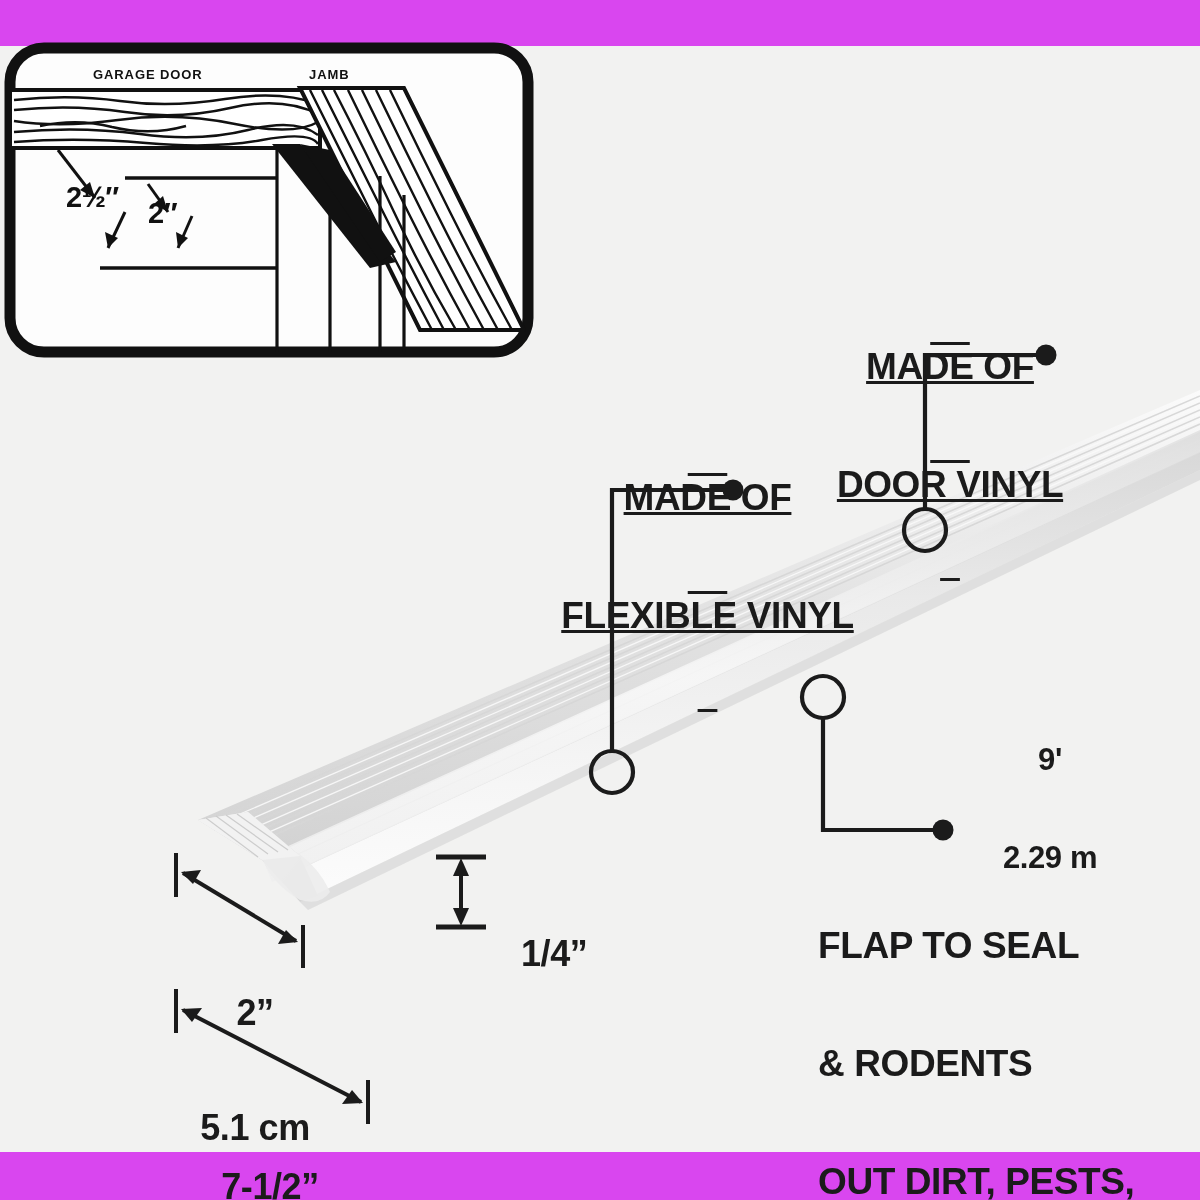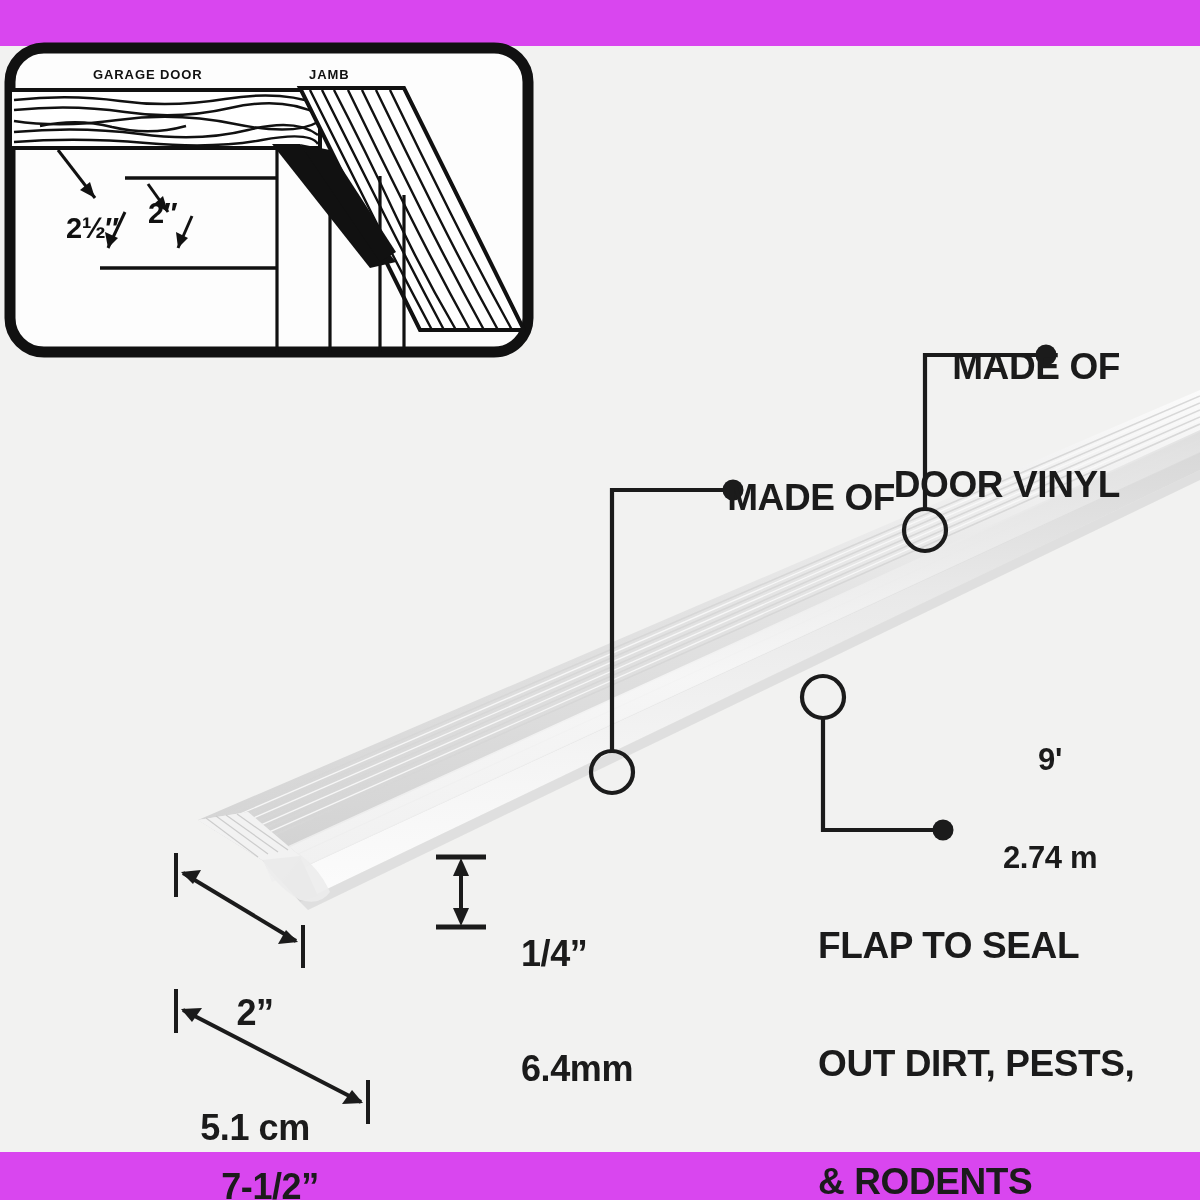--- a/index.html
+++ b/index.html
@@ -35,21 +35,21 @@
     color: #1b1b1b;
     font-family: "Liberation Sans", sans-serif;
     font-weight: 700;
     line-height: 1.06;
     white-space: pre;
     letter-spacing: -0.4px;
   }
   .lbl-callout { font-size: 37px; }
   .lbl-dim { font-size: 36px; }
   .lbl-len { font-size: 31px; text-align: center; }
-  .ta-right { text-align: right; }
+  .ta-right { text-align: center; text-decoration: underline; }
   .ta-left { text-align: left; }
   .inset-txt {
     position: absolute;
     color: #111111;
     font-family: "Liberation Sans", sans-serif;
     font-weight: 700;
     white-space: pre;
   }
   .inset-head { font-size: 13px; letter-spacing: 0.9px; }
   .inset-meas { font-size: 29px; letter-spacing: -0.5px; }
@@ -230,47 +230,47 @@
         <path d="M 168 212 L 154 204 L 163 196 Z" fill="#111111"></path>
         <path d="M 178 248 L 176 232 L 188 238 Z" fill="#111111"></path>
       </g>
     </g>
   </svg>
 
   <div class="inset-txt inset-head" style="left:93px; top:67px;">GARAGE DOOR</div>
 
   <div class="inset-txt inset-head" style="left:309px; top:67px;text-align:center;">JAMB</div>
 
-  <div class="inset-txt inset-meas" style="left:66px; top:212px;text-align:center;">2½″</div>
+  <div class="inset-txt inset-meas" style="left:66px; top:181px;text-align:center;">2½″</div>
 
   <div class="inset-txt inset-meas" style="left:148px; top:197px;">2″</div>
 
   <div class="lbl lbl-callout ta-right" style="left:780px; top:269px; width:340px;">
     <div>MADE OF</div>
     <div>DOOR VINYL</div>
   </div>
 
   <div class="lbl lbl-callout ta-right" style="left:520px; top:400px; width:375px;">
     <div>MADE OF</div>
+    <div>FLEXIBLE VINYL</div>
   </div>
 
   <div class="lbl lbl-callout ta-left" style="left:818px; top:848px; width:360px;">
     <div>FLAP TO SEAL</div>
+    <div>&amp; RODENTS</div>
     <div>OUT DIRT, PESTS,</div>
-    <div>&amp; RODENTS</div>
   </div>
 
   <div class="lbl lbl-len" style="left:960px; top:678px; width:180px;">
     <div>9'</div>
-    <div>2.74 m</div>
+    <div>2.29 m</div>
   </div>
 
   <div class="lbl lbl-dim ta-left" style="left:521px; top:859px; width:200px;">
     <div>1/4”</div>
-    <div>6.4mm</div>
   </div>
 
   <div class="lbl lbl-dim" style="left:175px; top:918px; width:160px; text-align:center;">
     <div>2”</div>
     <div>5.1 cm</div>
   </div>
 
   <div class="lbl lbl-dim" style="left:165px; top:1092px; width:210px; text-align:center;">
     <div>7-1/2”</div>
     

